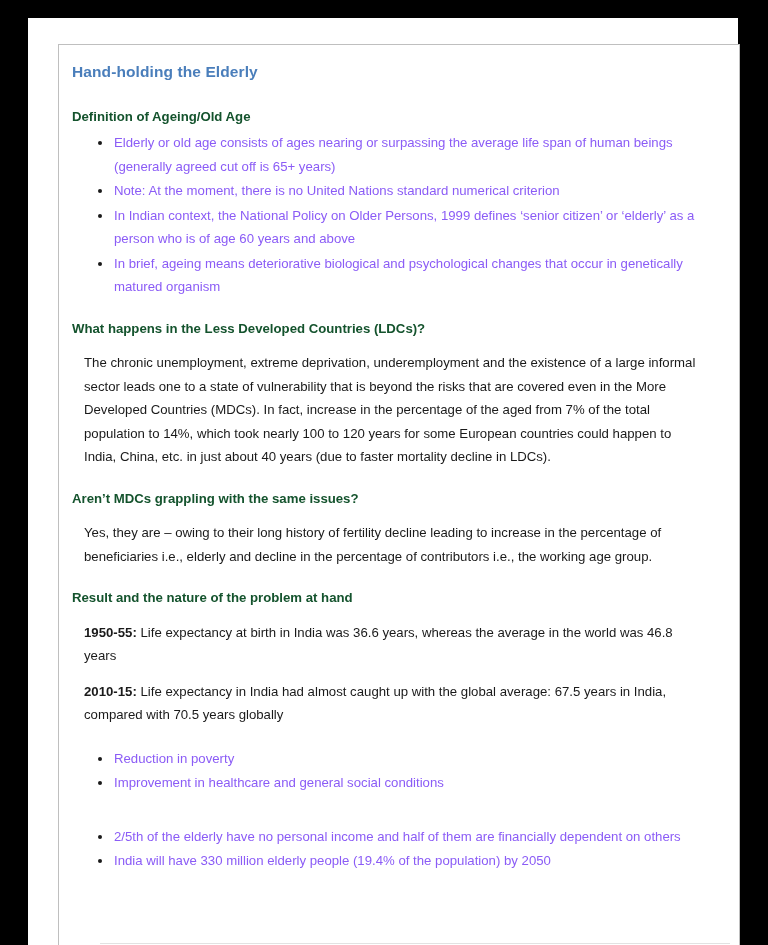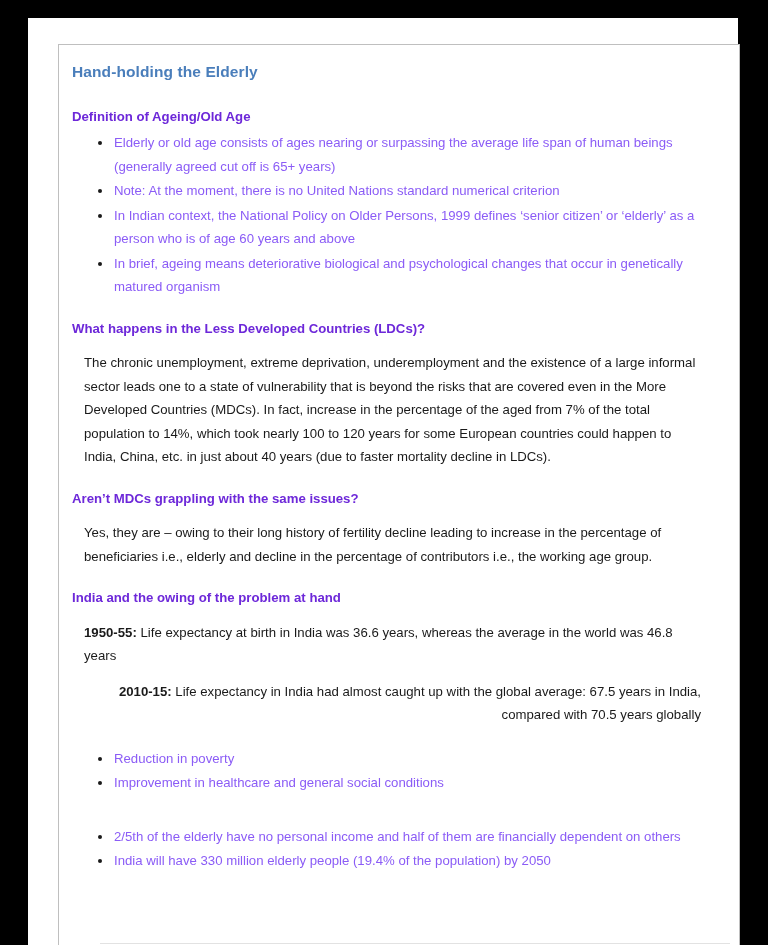--- a/index.html
+++ b/index.html
@@ -53,33 +53,33 @@
   }
 
   .section {
     margin: 0 0 20px 0;
   }
   .section:last-child { margin-bottom: 0; }
 
   .sec-heading {
     font-size: 13.2px;
     font-weight: bold;
-    color: #6d28d9;
+    color: #14532d;
     margin: 0 0 4px 0;
     line-height: 1.55;
   }
 
   .para {
     font-size: 13.2px;
     color: #1a1a1a;
     margin: 12px;
     line-height: 1.78;
     text-align: left;
   }
-  .para + .para { margin-top: 0; text-align: right; }
+  .para + .para { margin-top: 0; }
 
   .lead {
     font-weight: bold;
   }
 
   ul.bullets {
     list-style: none;
     margin: 2px 0 0 0;
     padding: 0;
   }
@@ -137,21 +137,21 @@
         <div class="sec-heading">What happens in the Less Developed Countries (LDCs)?</div>
         <p class="para">The chronic unemployment, extreme deprivation, underemployment and the existence of a large informal sector leads one to a state of vulnerability that is beyond the risks that are covered even in the More Developed Countries (MDCs). In fact, increase in the percentage of the aged from 7% of the total population to 14%, which took nearly 100 to 120 years for some European countries could happen to India, China, etc. in just about 40 years (due to faster mortality decline in LDCs).</p>
       </div>
 
       <div class="section">
         <div class="sec-heading">Aren’t MDCs grappling with the same issues?</div>
         <p class="para">Yes, they are – owing to their long history of fertility decline leading to increase in the percentage of beneficiaries i.e., elderly and decline in the percentage of contributors i.e., the working age group.</p>
       </div>
 
       <div class="section">
-        <div class="sec-heading">India and the owing of the problem at hand</div>
+        <div class="sec-heading">Result and the nature of the problem at hand</div>
         <p class="para"><span class="lead">1950-55:</span><span> Life expectancy at birth in India was 36.6 years, whereas the average in the world was 46.8 years</span></p>
         <p class="para"><span class="lead">2010-15:</span><span> Life expectancy in India had almost caught up with the global average: 67.5 years in India, compared with 70.5 years globally</span></p>
       </div>
 
       <div class="section">
         <ul class="bullets">
           <li>Reduction in poverty</li>
           <li>Improvement in healthcare and general social conditions</li>
         </ul>
       </div>

